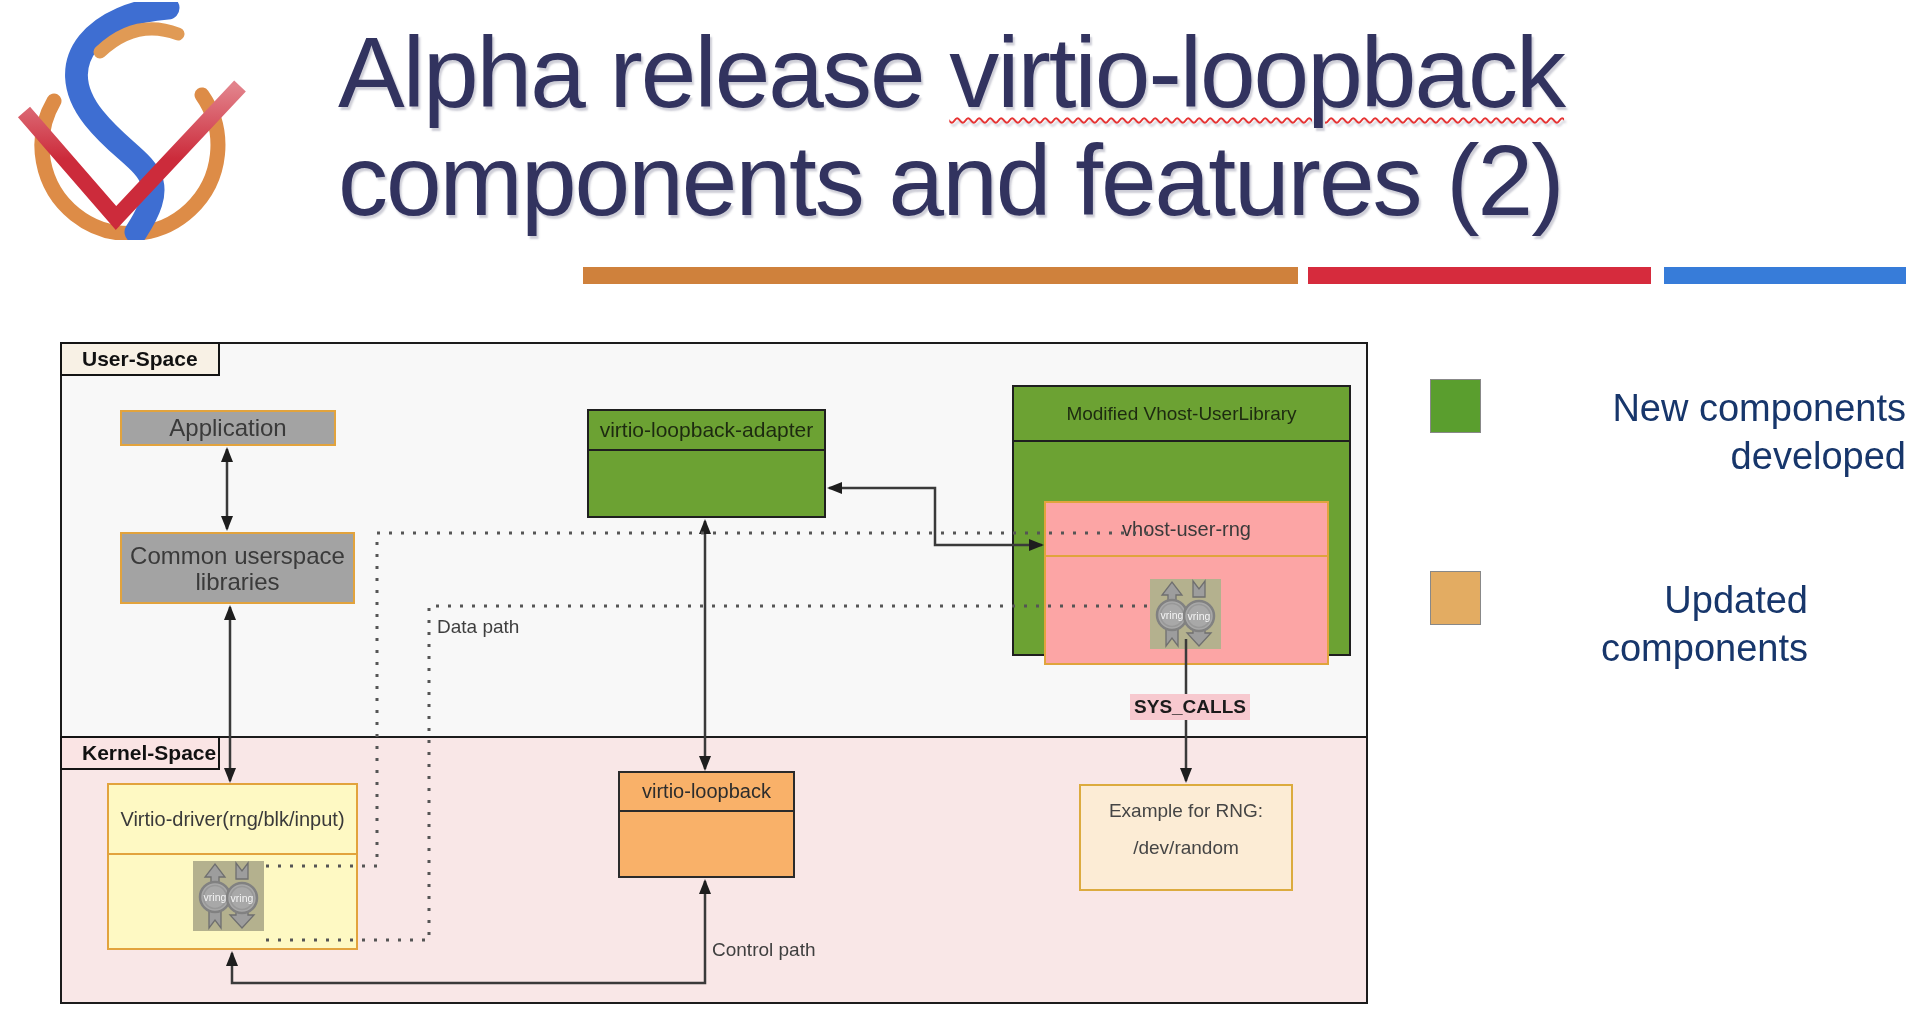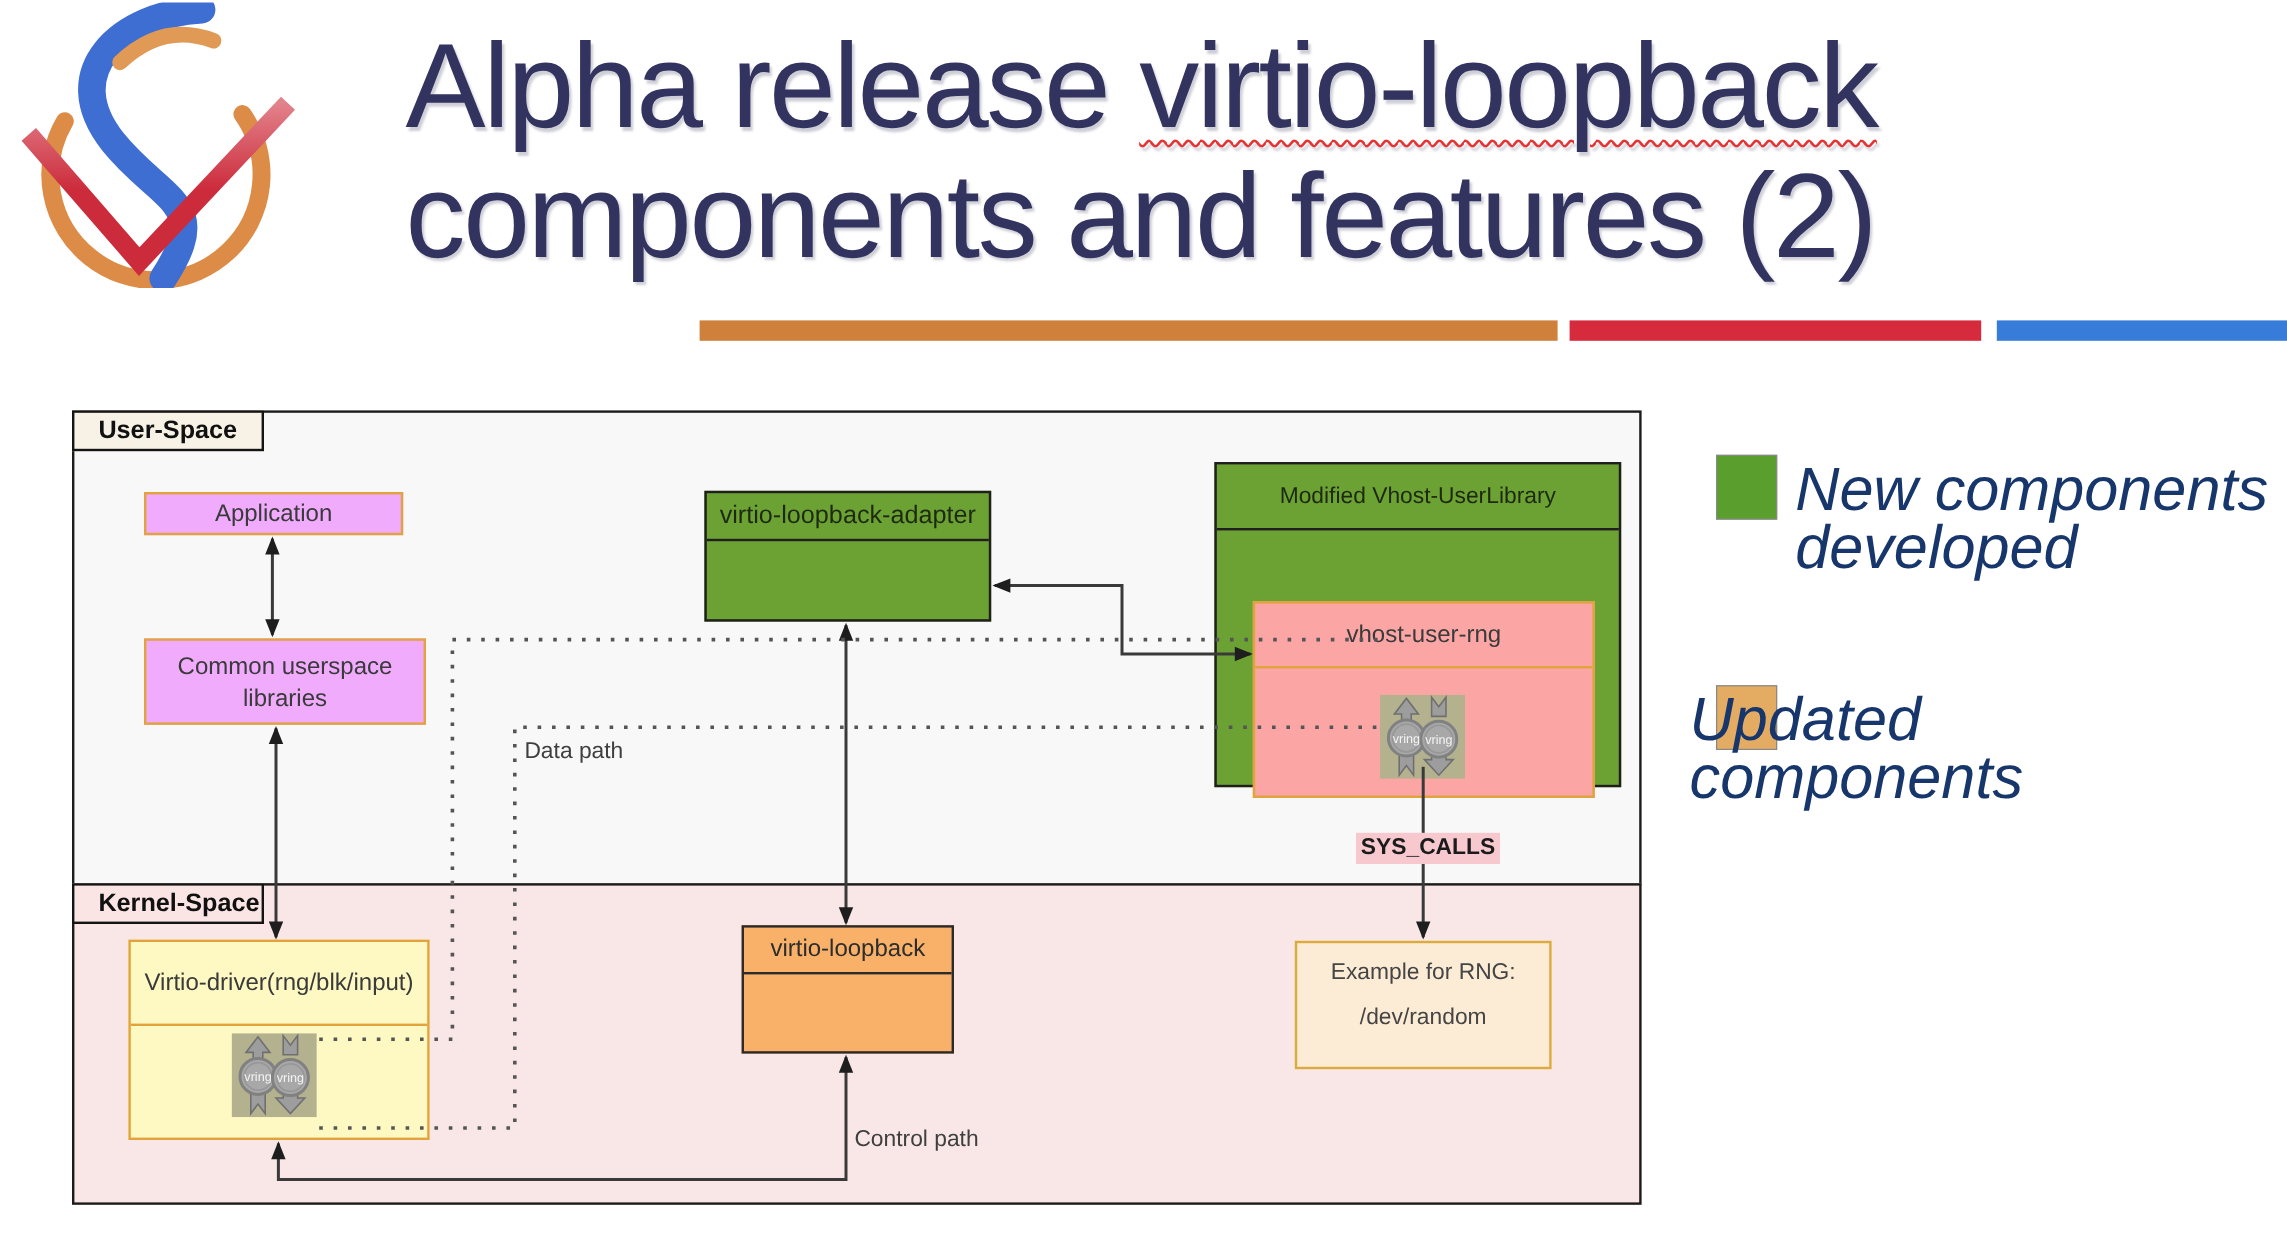--- a/index.html
+++ b/index.html
@@ -23,22 +23,22 @@
   
   .region { position:absolute; border:2px solid #1c1c1c; z-index:1; }
   .user-space   { left:60px; top:342px; width:1308px; height:396px; background:#f8f8f8; }
   .kernel-space { left:60px; top:736px; width:1308px; height:268px; background:#f9e7e7; }
   .region-label { position:absolute; z-index:5; border:2px solid #141414; font-weight:bold;
                   font-size:21px; color:#111; display:flex; align-items:center; padding-left:20px; }
   .us-label { left:60px; top:342px; width:160px; height:34px; background:#f8f1e5; }
   .ks-label { left:60px; top:736px; width:160px; height:34px; background:#fae4e4; }
 
   
-  .pbox { position:absolute; z-index:4; background:#f0abfc; border:2px solid #e2a33d;
-          color:#3a3a3a; font-size:20px; text-align:center; }
+  .pbox { position:absolute; z-index:4; background:#a3a3a3; border:2px solid #e2a33d;
+          color:#3a3a3a; font-size:24px; text-align:center; }
   .application { left:120px; top:410px; width:216px; height:36px;
                  display:flex; align-items:center; justify-content:center; }
   .common { left:120px; top:532px; width:235px; height:72px; line-height:26px; padding-top:9px; }
   .example { left:1079px; top:784px; width:214px; height:107px; background:#fcecd5;
              border-color:#dcab3e; font-size:19px; color:#454545; }
   .example .l1 { margin-top:14px; }
   .example .l2 { margin-top:15px; }
 
   
   .uml { position:absolute; z-index:4; display:flex; flex-direction:column; }
@@ -68,22 +68,22 @@
   .float-label { position:absolute; z-index:7; font-size:19px; color:#3f3f3f; }
   .syscalls { left:1130px; top:694px; width:120px; height:26px; background:#f7c9cf;
               font-weight:bold; color:#1b1b1b; text-align:center; line-height:26px; }
   .datapath { left:437px; top:616px; }
   .controlpath { left:712px; top:939px; }
 
   
   .legend-swatch { position:absolute; width:51px; height:54px; border:1px solid #888; z-index:2; }
   .sw-green { left:1430px; top:379px; background:#5a9e2e; }
   .sw-tan   { left:1430px; top:571px; background:#e3ac62; }
-  .legend-text { position:absolute; z-index:2; color:#17366b; font-size:51px;
-                 line-height:48px; text-align:left;font-style:italic; }
+  .legend-text { position:absolute; z-index:2; color:#17366b; font-size:38px;
+                 line-height:48px; text-align:right; }
   .lt-new { left:1496px; top:384px; width:410px; }
   .lt-upd { left:1408px; top:576px; width:400px; }
 </style>
 </head>
 <body>
 
 <div class="page">
 
   <svg class="logo" viewBox="0 0 255 238">
     <defs>

